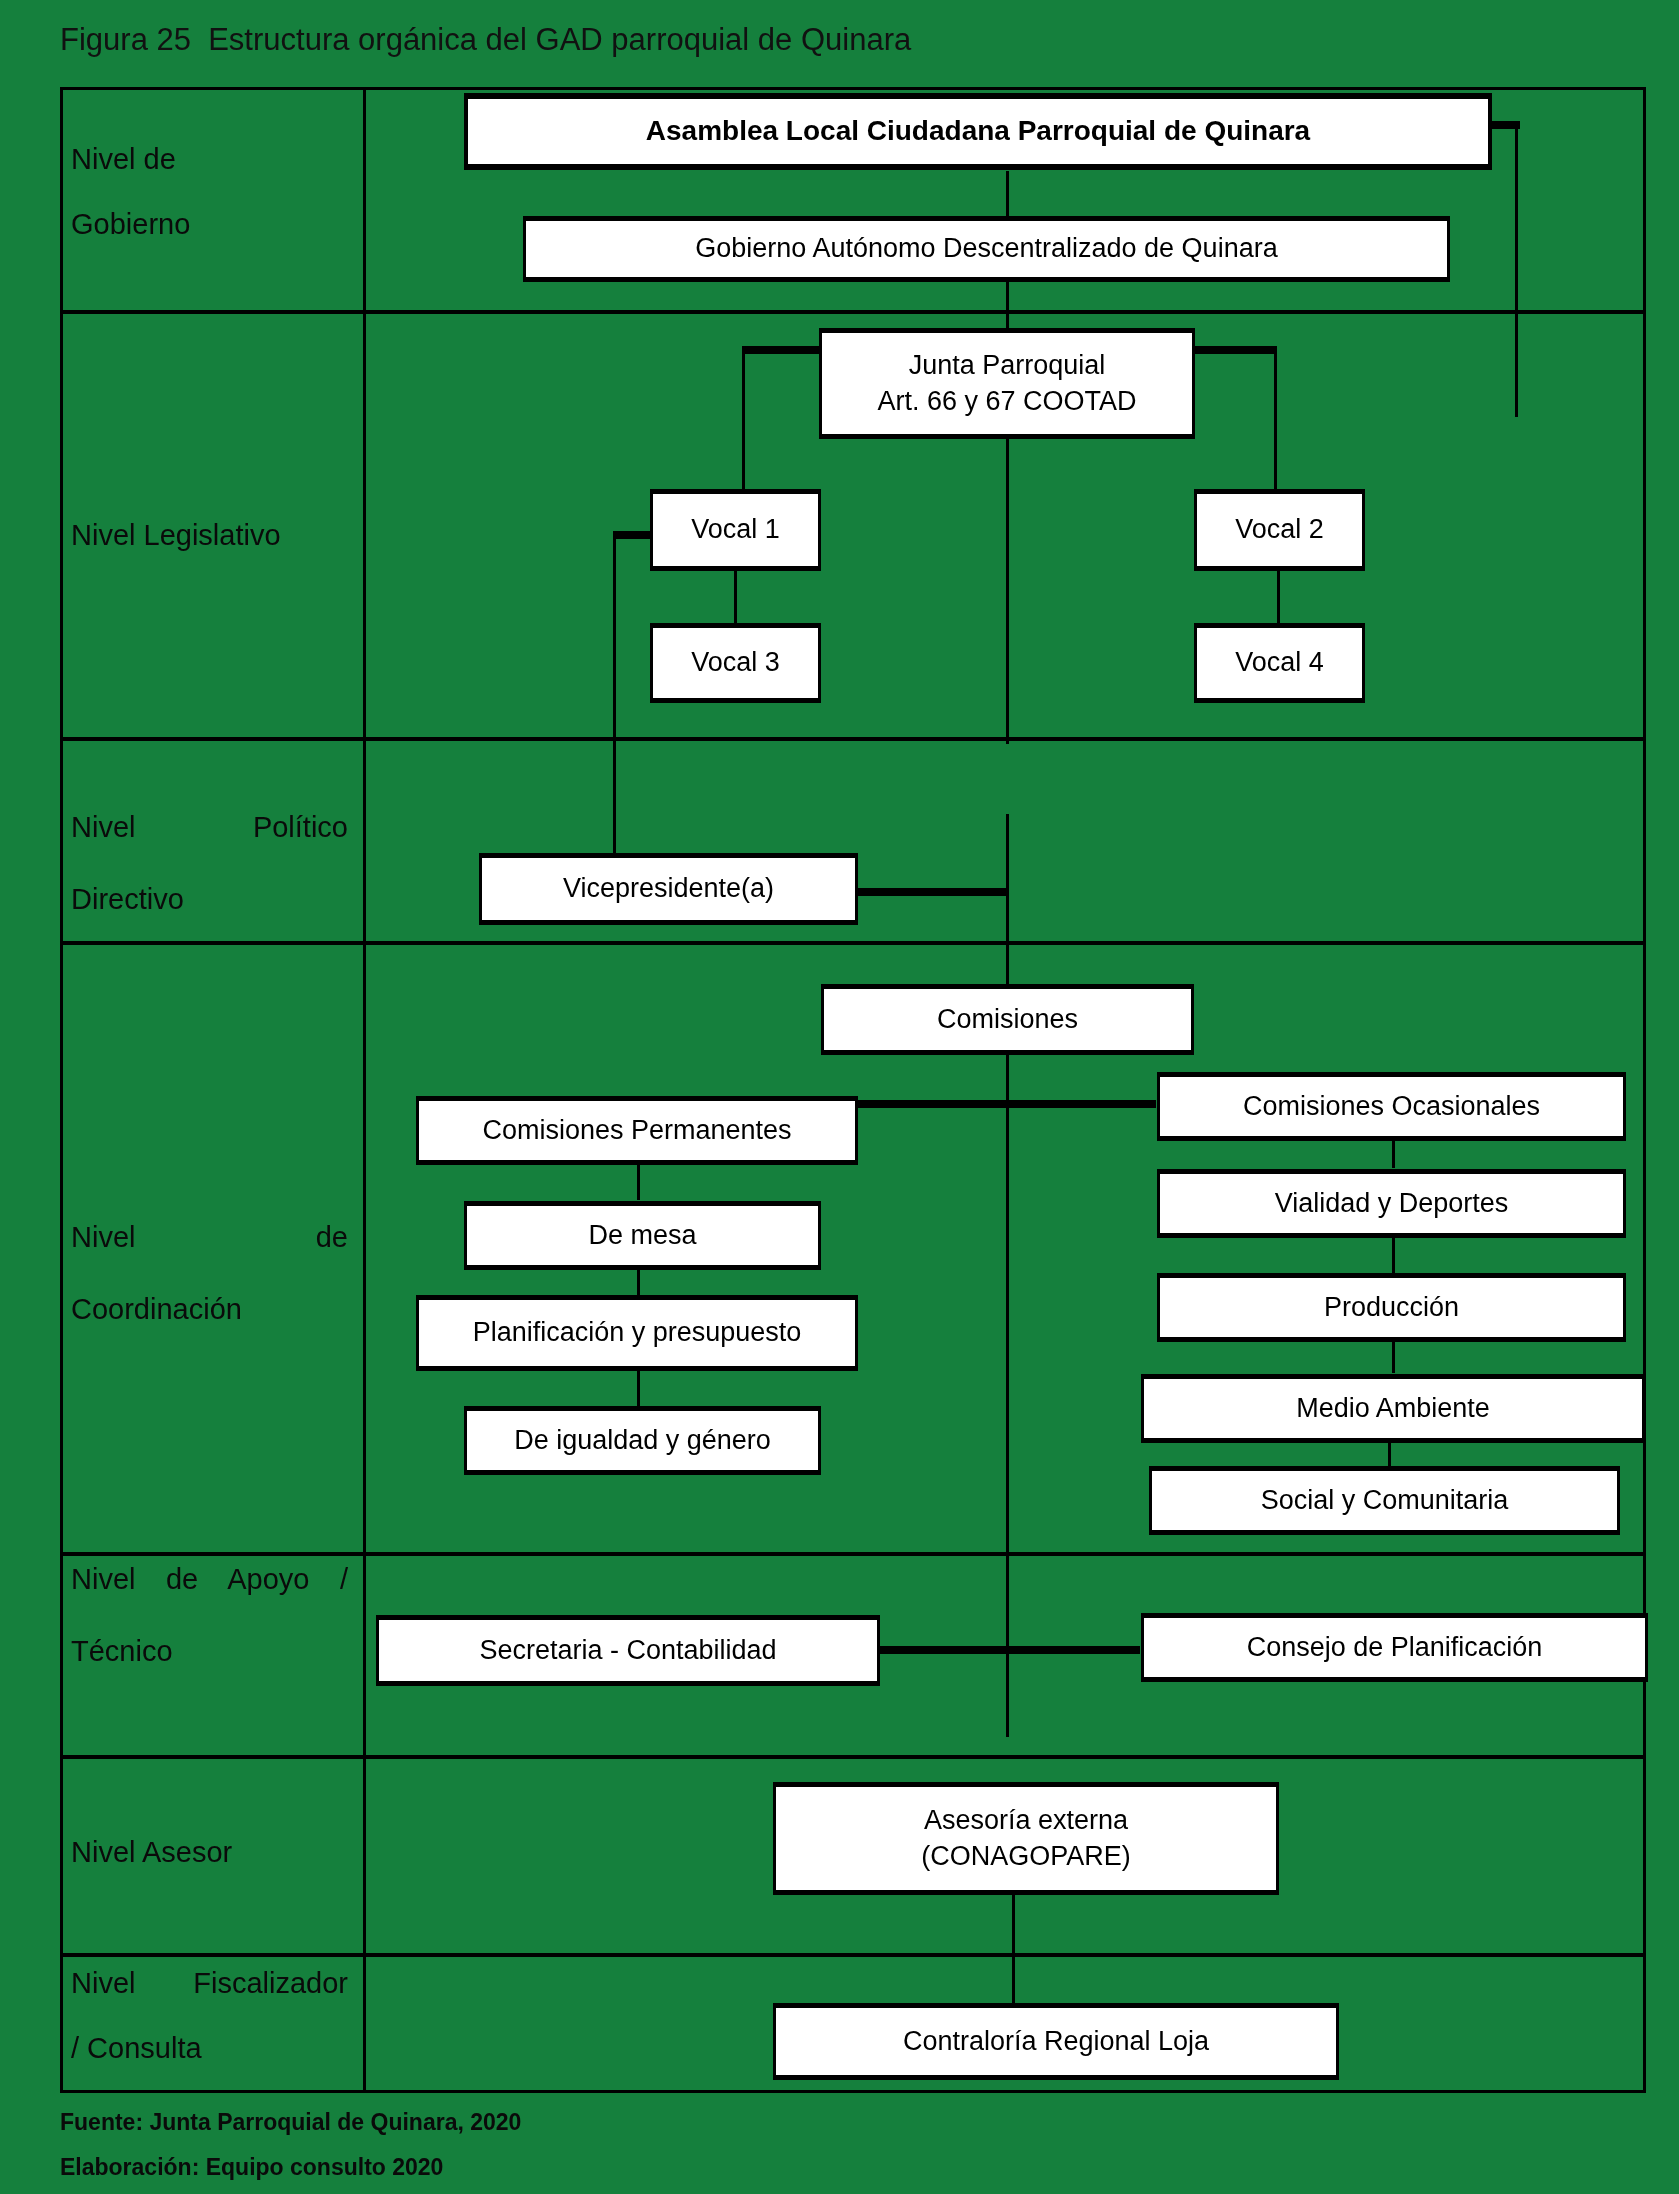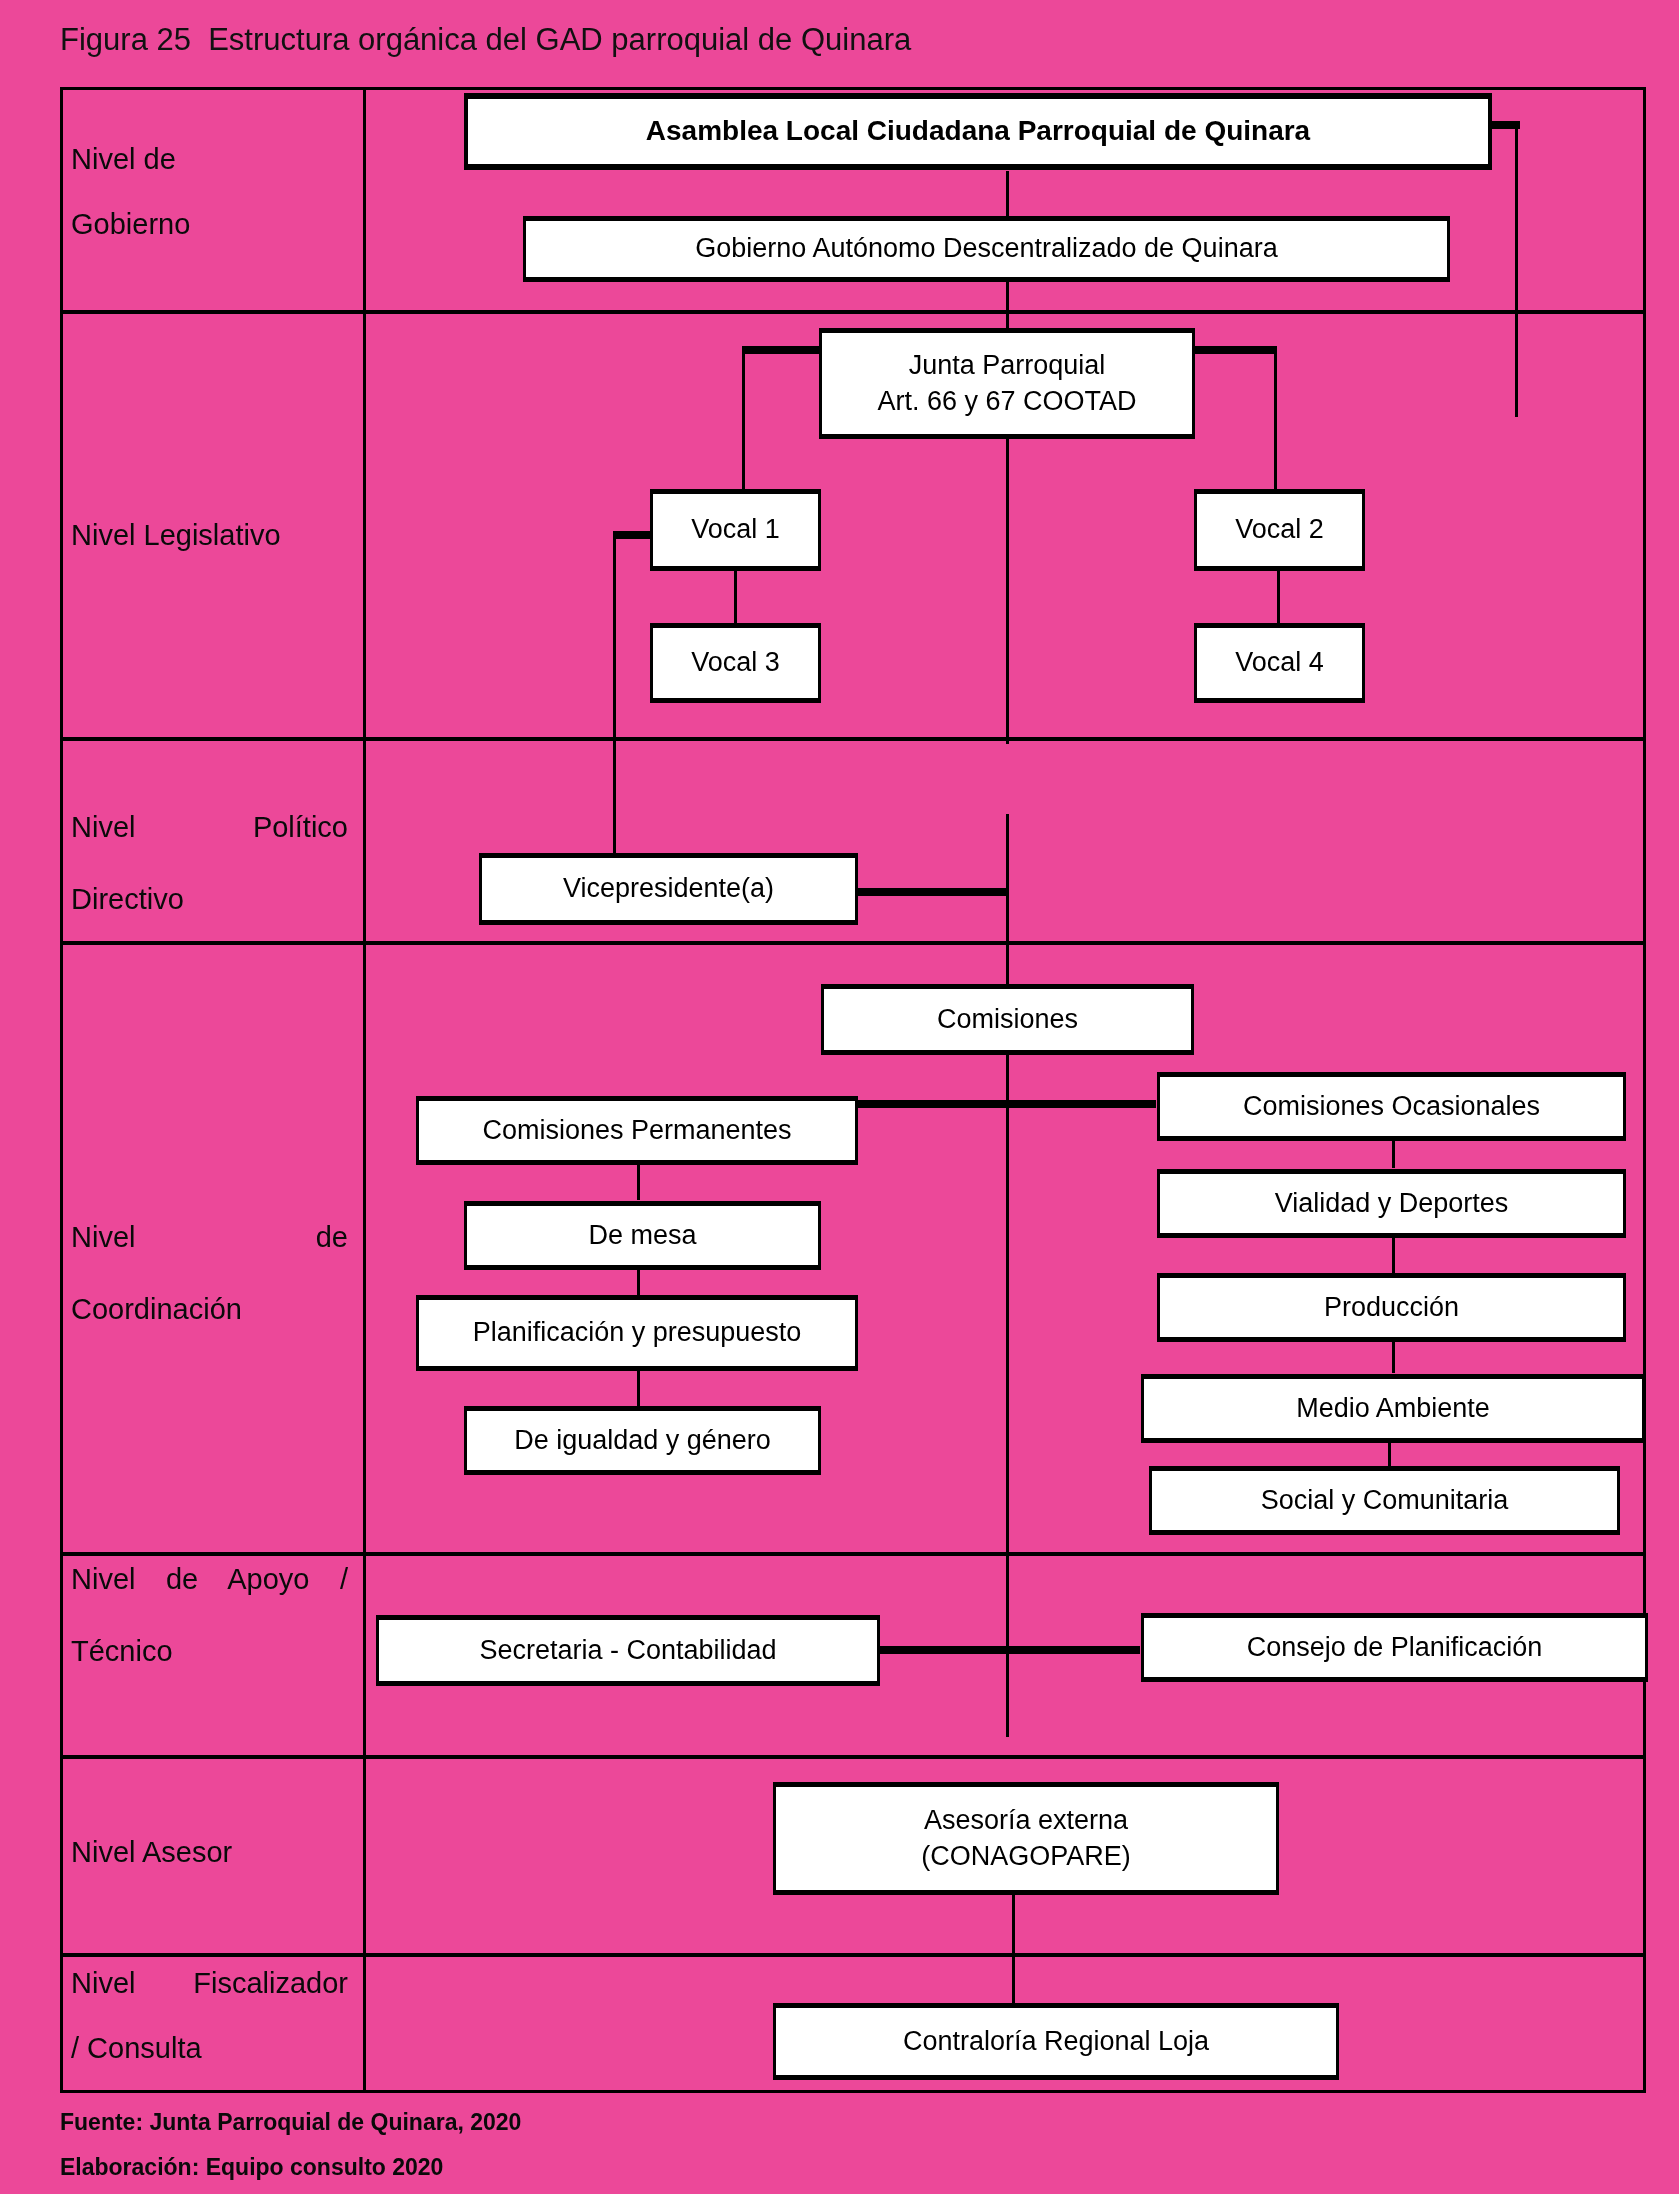--- a/index.html
+++ b/index.html
@@ -1,19 +1,19 @@
 <!DOCTYPE html>
 <html style="font-size:13px"><head>
 <meta charset="utf-8">
 <style>
   html,body{margin:0;padding:0;background:#ffffff;}
   .canvas{
     position:relative;
     width:1679px;height:2194px;
-    background:#ec4899;
+    background:#15803d;
     font-family:"Liberation Sans","DejaVu Sans",sans-serif;
     color:#000;
     overflow:hidden;
   }
   .fig-title{
     position:absolute;left:60px;top:21px;
     font-size:31px;line-height:1.2;color:#111;
     white-space:pre-wrap;
   }
   .frame{

